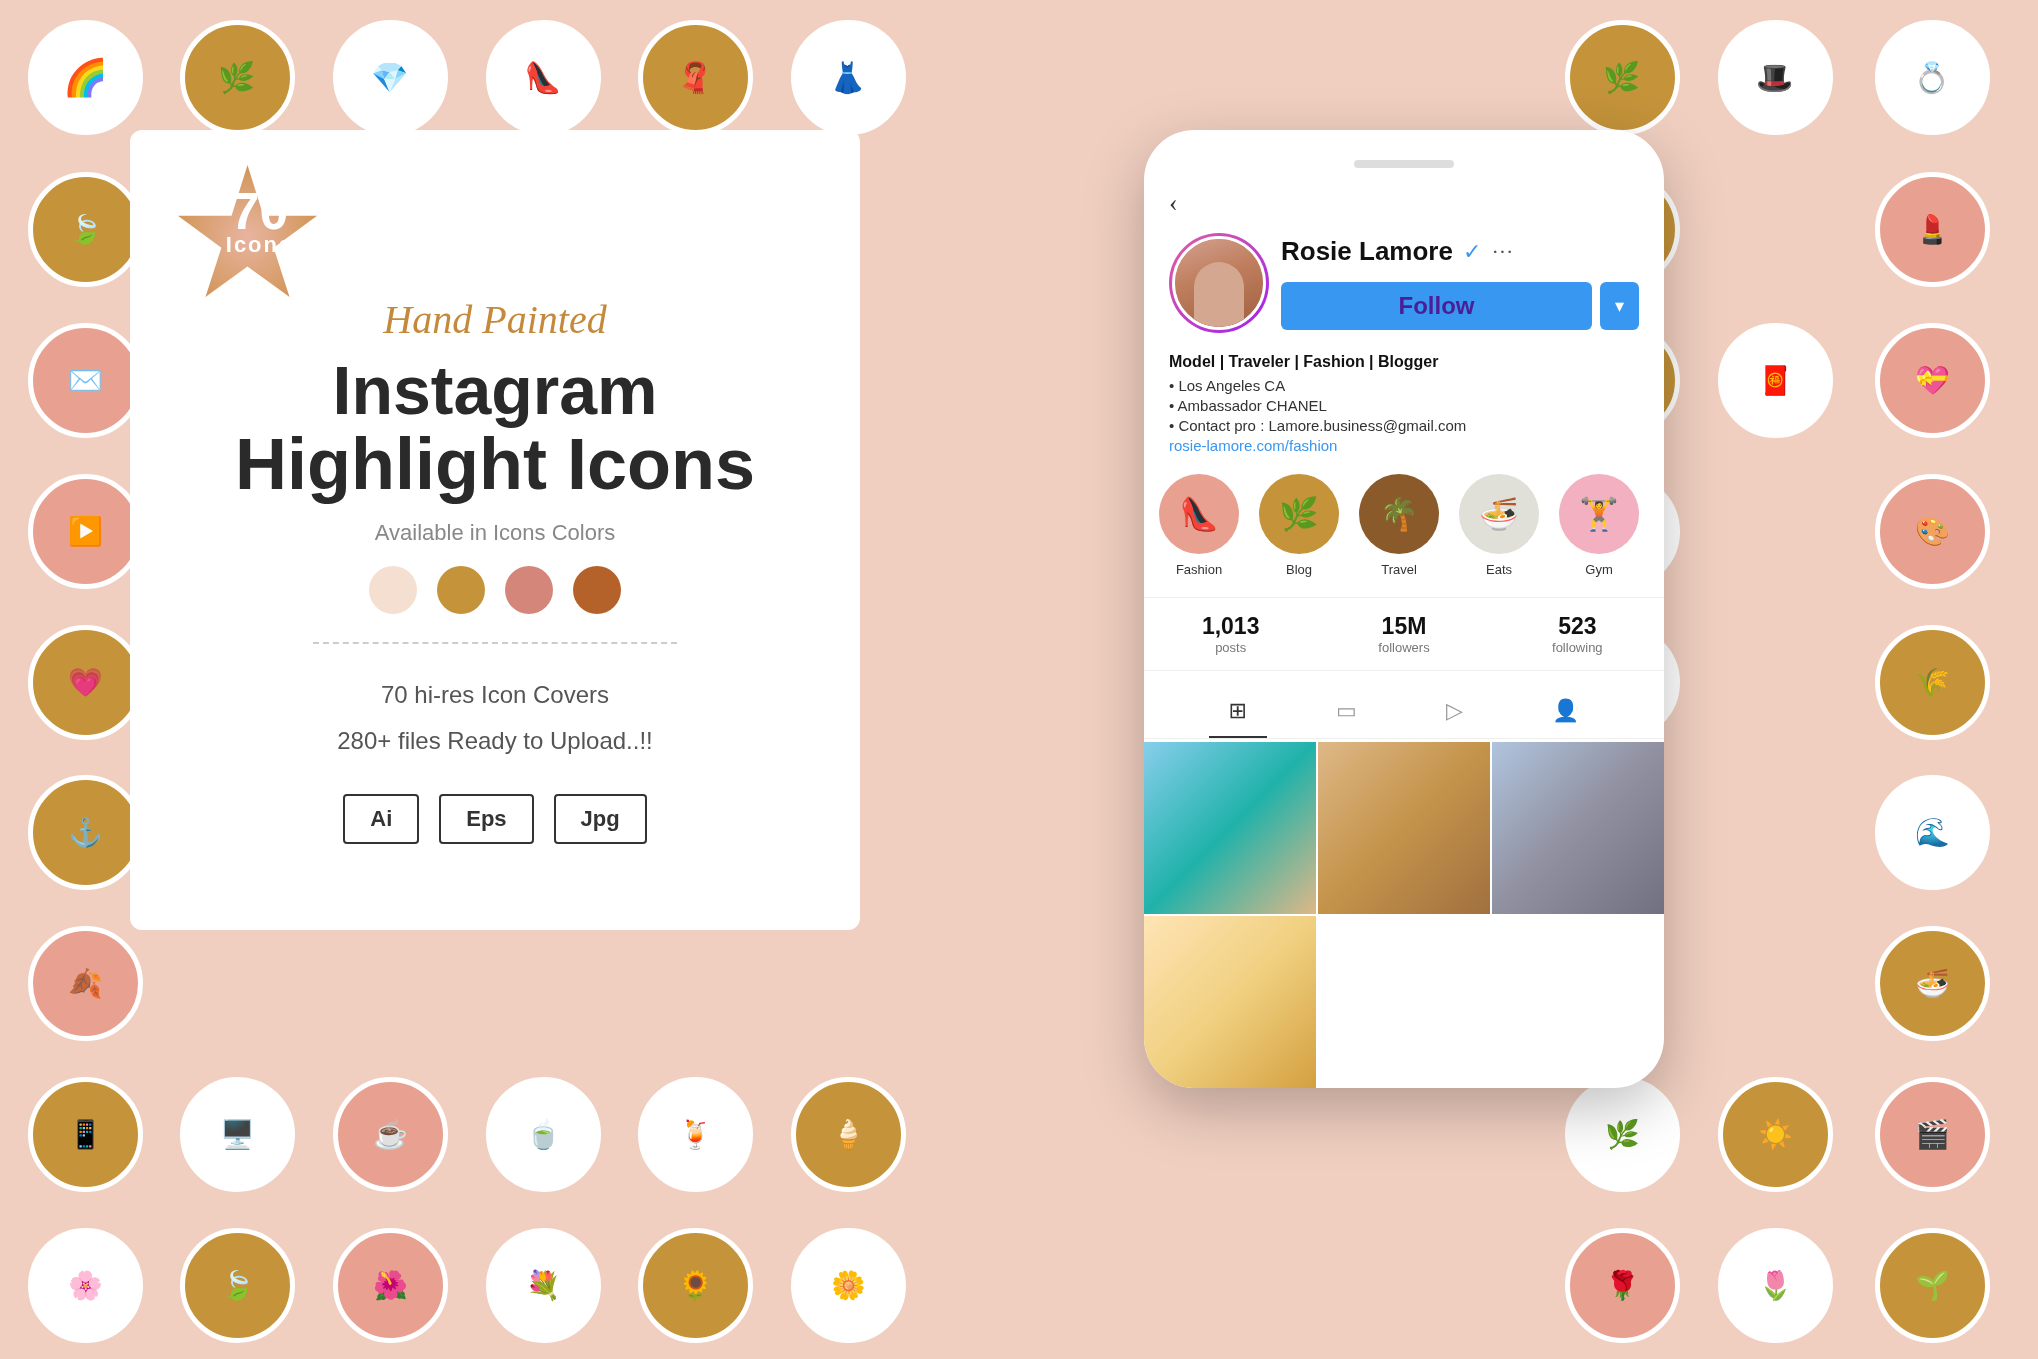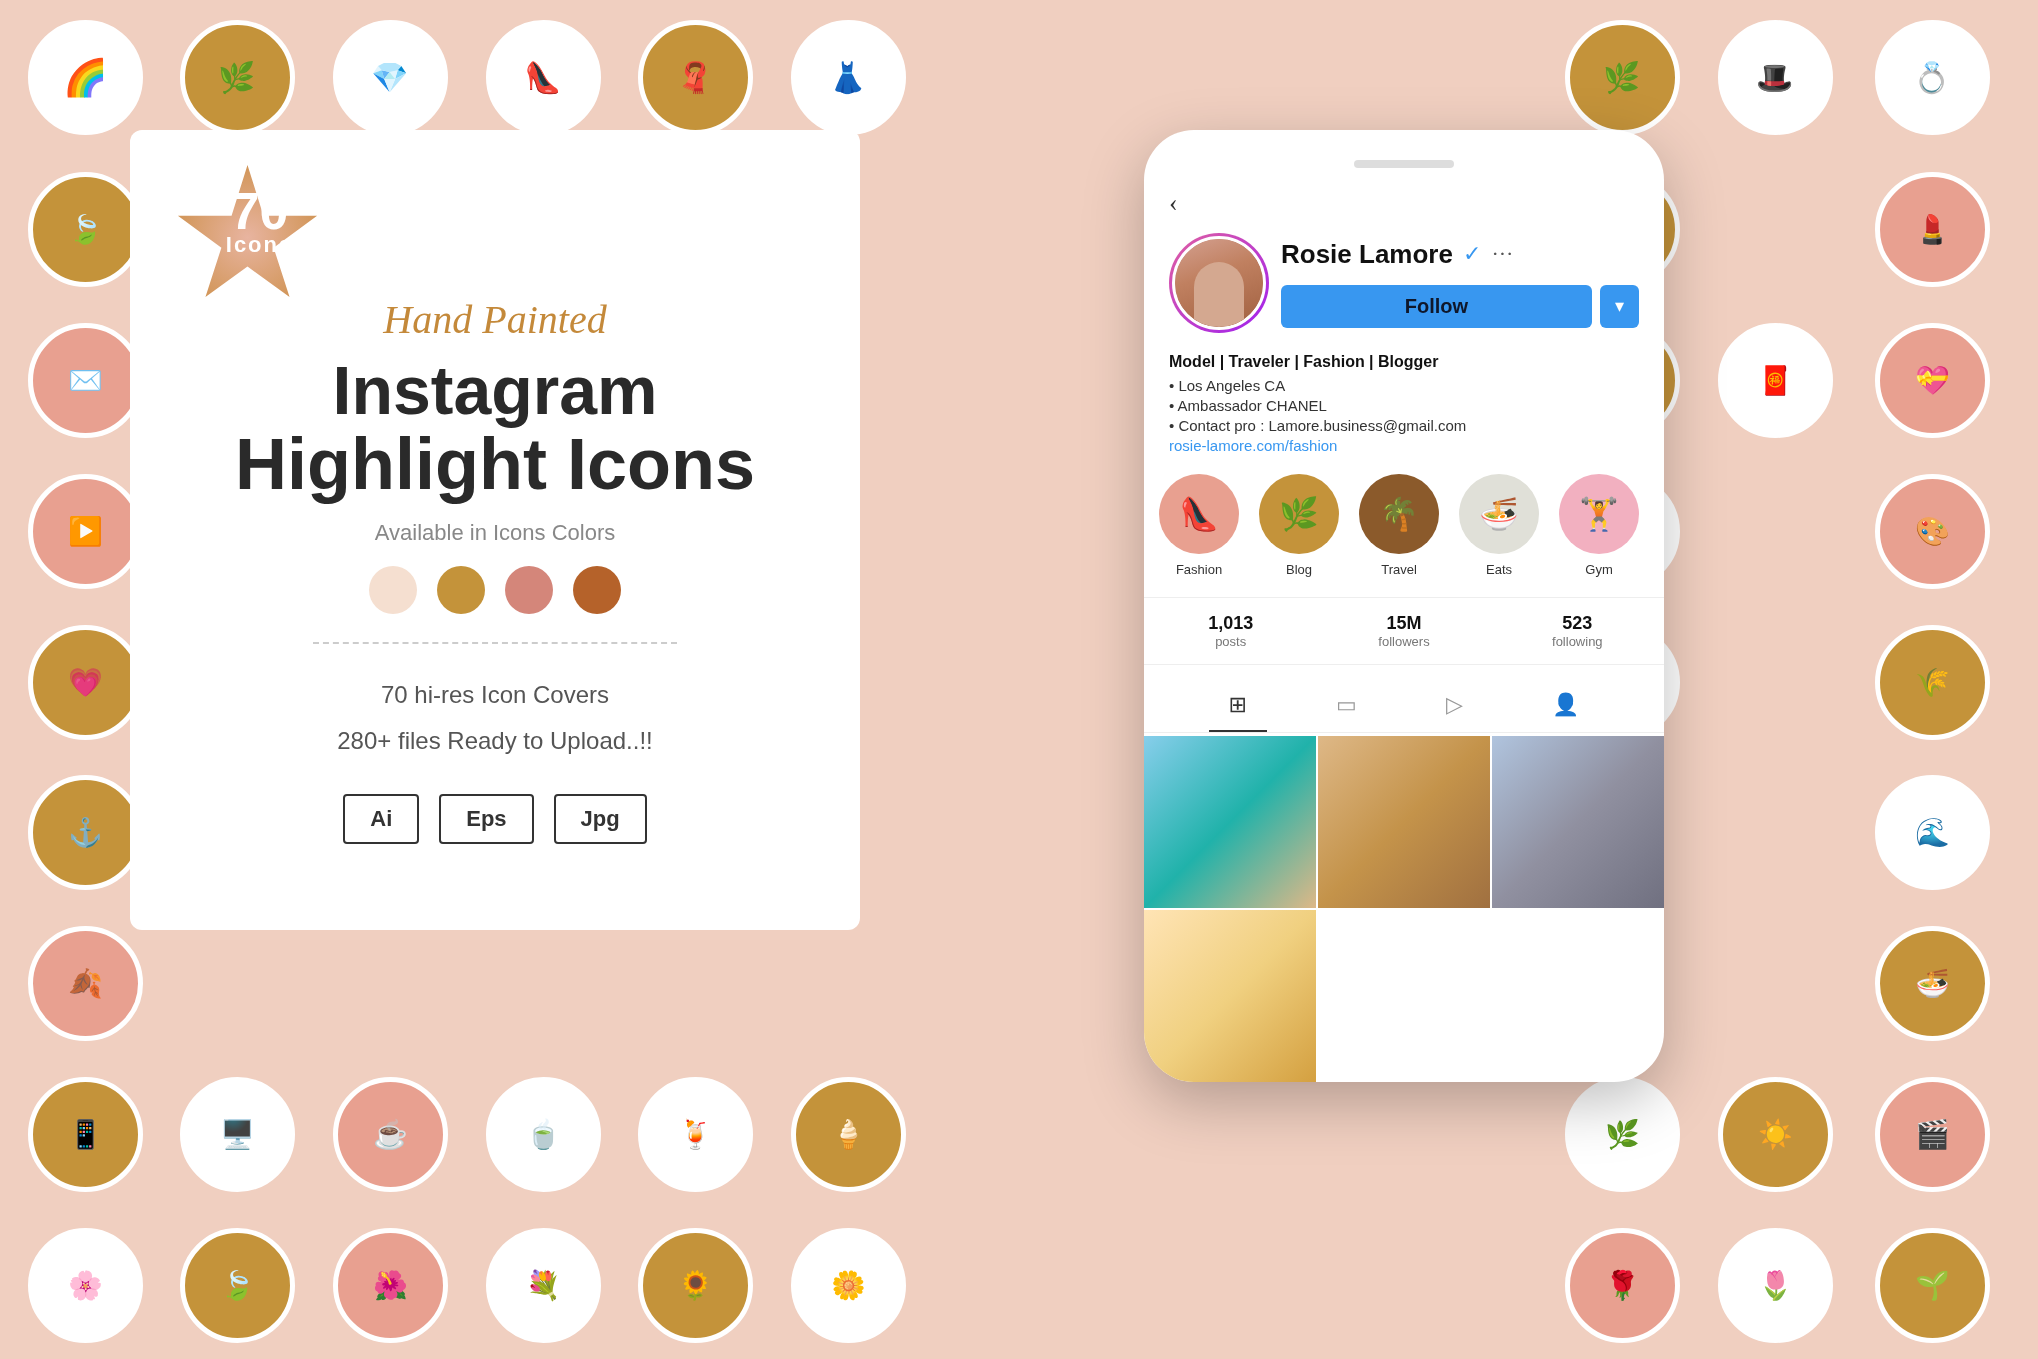--- a/index.html
+++ b/index.html
@@ -174,25 +174,25 @@
       font-size: 22px;
     }
 
     .follow-section {
       display: flex;
       gap: 8px;
     }
 
     .follow-btn {
       background: #3897f0;
-      color: #0f172a;
+      color: #4c1d95;
       border: none;
       border-radius: 6px;
       padding: 10px 0;
-      font-size: 20px;
+      font-size: 24px;
       font-weight: bold;
       font-family: sans-serif;
       cursor: pointer;
       flex: 1;
     }
 
     .follow-dropdown {
       background: #3897f0;
       color: white;
       border: none;
@@ -267,21 +267,21 @@
       margin-bottom: 15px;
     }
 
     .stat-item {
       flex: 1;
       text-align: center;
       padding: 15px 0;
     }
 
     .stat-number {
-      font-size: 18px;
+      font-size: 23px;
       font-weight: bold;
       color: #111;
       font-family: sans-serif;
     }
 
     .stat-label {
       font-size: 13px;
       color: #777;
       font-family: sans-serif;
     }

